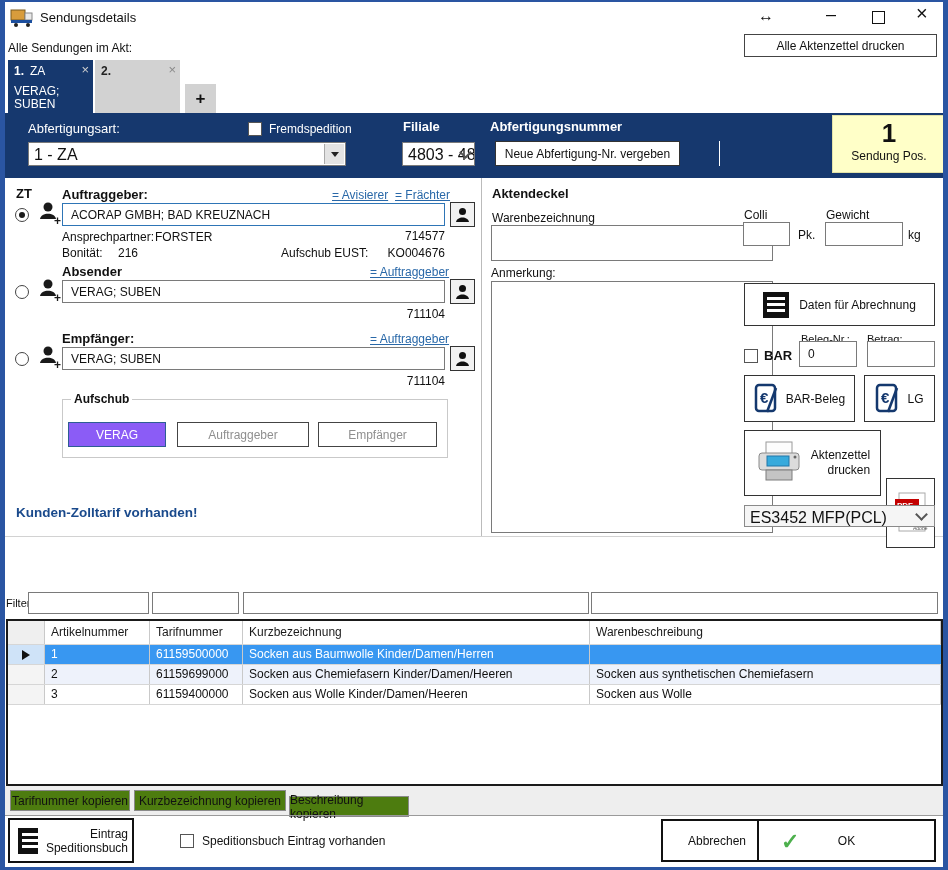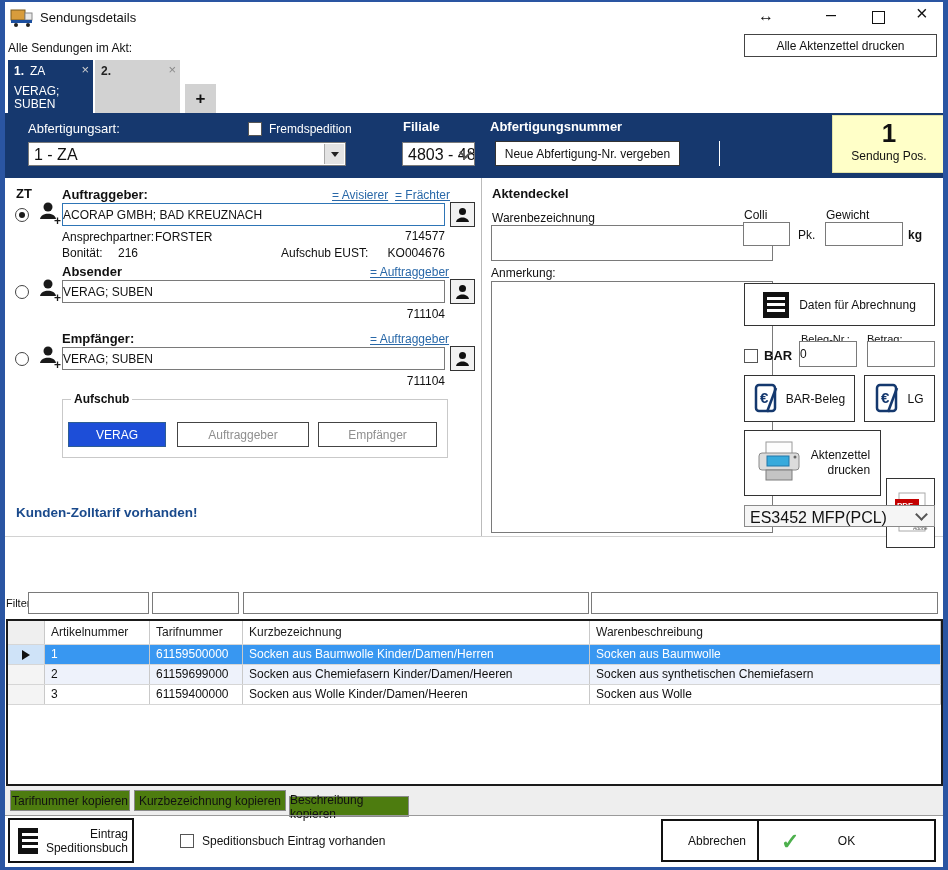--- a/index.html
+++ b/index.html
@@ -4,38 +4,38 @@
 <style>
   html,body{margin:0;padding:0;background:#e8e8e8;}
   #win{position:relative;width:948px;height:870px;background:#fff;
        font-family:"Liberation Sans",sans-serif;font-size:12px;color:#111;
        overflow:hidden;}
   .abs{position:absolute;}
   .lbl{font-size:12px;color:#111;white-space:nowrap;}
   .b{font-weight:bold;}
   .white{color:#fff;}
   .inp{position:absolute;background:#fff;border:1px solid #7a7a7a;box-sizing:border-box;
-       font-family:"Liberation Sans",sans-serif;font-size:12px;padding:0 0;color:#111;}
+       font-family:"Liberation Sans",sans-serif;font-size:12px;padding:0 8px;color:#111;}
   .link{color:#2968a8;text-decoration:underline;font-size:12px;white-space:nowrap;cursor:pointer;}
   .radio{position:absolute;width:14px;height:14px;border-radius:50%;border:1px solid #444;background:#fff;box-sizing:border-box;}
   .radio.sel::after{content:"";position:absolute;inset:3px;border-radius:50%;background:#1a1a1a;}
   .cb{position:absolute;width:14px;height:14px;border:1px solid #555;background:#fff;box-sizing:border-box;}
   .btnwin{position:absolute;background:#fff;border:1px solid #333;box-sizing:border-box;
           font-size:12px;display:flex;align-items:center;justify-content:center;cursor:pointer;}
   .btnheavy{border:2px solid #111;}
   .combo{position:absolute;background:#fff;border:1px solid #7a7a7a;box-sizing:border-box;overflow:hidden;}
   .combo .val{position:absolute;left:5px;top:3px;font-size:16px;white-space:nowrap;}
   .ddbtn{position:absolute;right:1px;top:1px;bottom:1px;width:19px;background:#e3e3e3;
          border-left:1px solid #aaa;display:flex;align-items:center;justify-content:center;}
   .tri{width:0;height:0;border-left:4px solid transparent;border-right:4px solid transparent;border-top:5px solid #222;}
   .chev{width:7px;height:7px;border-right:2px solid #555;border-bottom:2px solid #555;transform:rotate(45deg);margin-top:-4px;}
   .num{font-size:12px;text-align:right;white-space:nowrap;}
   .aufbtn{position:absolute;height:25px;background:#fff;border:1px solid #444;box-sizing:border-box;
           color:#8f8f8f;font-size:12px;display:flex;align-items:center;justify-content:center;cursor:pointer;}
-  .aufbtn.sel{background:#1d4ed8;color:#fff;border:1px solid #2d5d94;}
+  .aufbtn.sel{background:#8b5cf6;color:#fff;border:1px solid #2d5d94;}
   .personbtn{position:absolute;width:25px;height:25px;background:#f2f2f2;border:1px solid #333;
              box-sizing:border-box;display:flex;align-items:center;justify-content:center;cursor:pointer;}
   
   .trow{display:grid;grid-template-columns:37px 105px 93px 347px 1fr;border-bottom:1px solid #d6d6d6;}
   .trow>div{border-right:1px solid #c9c9c9;padding-left:6px;overflow:hidden;white-space:nowrap;box-sizing:border-box;}
   .thead>div{line-height:23px;height:23px;background:#fff;color:#1a1a1a;}
   .tdata>div{line-height:19px;height:19px;font-size:12px;}
   .rowsel{background:#3897f1;color:#fff;}
   .rowalt{background:#eef2fb;}
   .selcell{background:#f4f4f4;display:flex;align-items:center;justify-content:center;padding-left:0!important;}
@@ -194,21 +194,21 @@
   <div class="abs" style="left:0;top:536px;width:948px;height:1px;background:#d2d2d2;"></div>
 
   <span class="abs lbl b" style="left:492px;top:186px;font-size:13px;">Aktendeckel</span>
   <span class="abs lbl" style="left:492px;top:211px;">Warenbezeichnung</span>
   <textarea class="inp" style="left: 491px; top: 225px; width: 282px; height: 36px; resize: none;"></textarea>
   <span class="abs lbl" style="left:744px;top:208px;">Colli</span>
   <input class="inp" style="left: 743px; top: 222px; width: 47px; height: 24px;">
   <span class="abs lbl" style="left:798px;top:228px;">Pk.</span>
   <span class="abs lbl" style="left:826px;top:208px;">Gewicht</span>
   <input class="inp" style="left: 825px; top: 222px; width: 78px; height: 24px;">
-  <span class="abs lbl" style="left:908px;top:228px;font-weight:bold;">kg</span>
+  <span class="abs lbl" style="left:908px;top:228px;">kg</span>
   <span class="abs lbl" style="left:491px;top:266px;">Anmerkung:</span>
   <textarea class="inp" style="left: 491px; top: 281px; width: 282px; height: 252px; resize: none;"></textarea>
 
   <div class="btnwin" style="left:744px;top:283px;width:191px;height:43px;gap:10px;">
     <svg width="26" height="26">
       <rect width="26" height="26" fill="#111"></rect>
       <rect x="4" y="5" width="18" height="3" fill="#fff"></rect>
       <rect x="4" y="11" width="18" height="3" fill="#fff"></rect>
       <rect x="4" y="17" width="18" height="3" fill="#fff"></rect>
     </svg>
@@ -281,21 +281,20 @@
       <div>Kurzbezeichnung</div>
       <div>Warenbeschreibung</div>
     </div>
     <div class="trow tdata rowsel">
       <div class="selcell" style="background:#cfe3f8;">
           <span class="rowarrow"></span>
         </div>
       <div>1</div>
       <div>61159500000</div>
       <div>Socken aus Baumwolle Kinder/Damen/Herren</div>
-      <div>Socken aus Baumwolle</div>
     </div>
     <div class="trow tdata rowalt">
       <div class="selcell"></div>
       <div>2</div>
       <div>61159699000</div>
       <div>Socken aus Chemiefasern Kinder/Damen/Heeren</div>
       <div>Socken aus synthetischen Chemiefasern</div>
     </div>
     <div class="trow tdata">
       <div class="selcell"></div>

